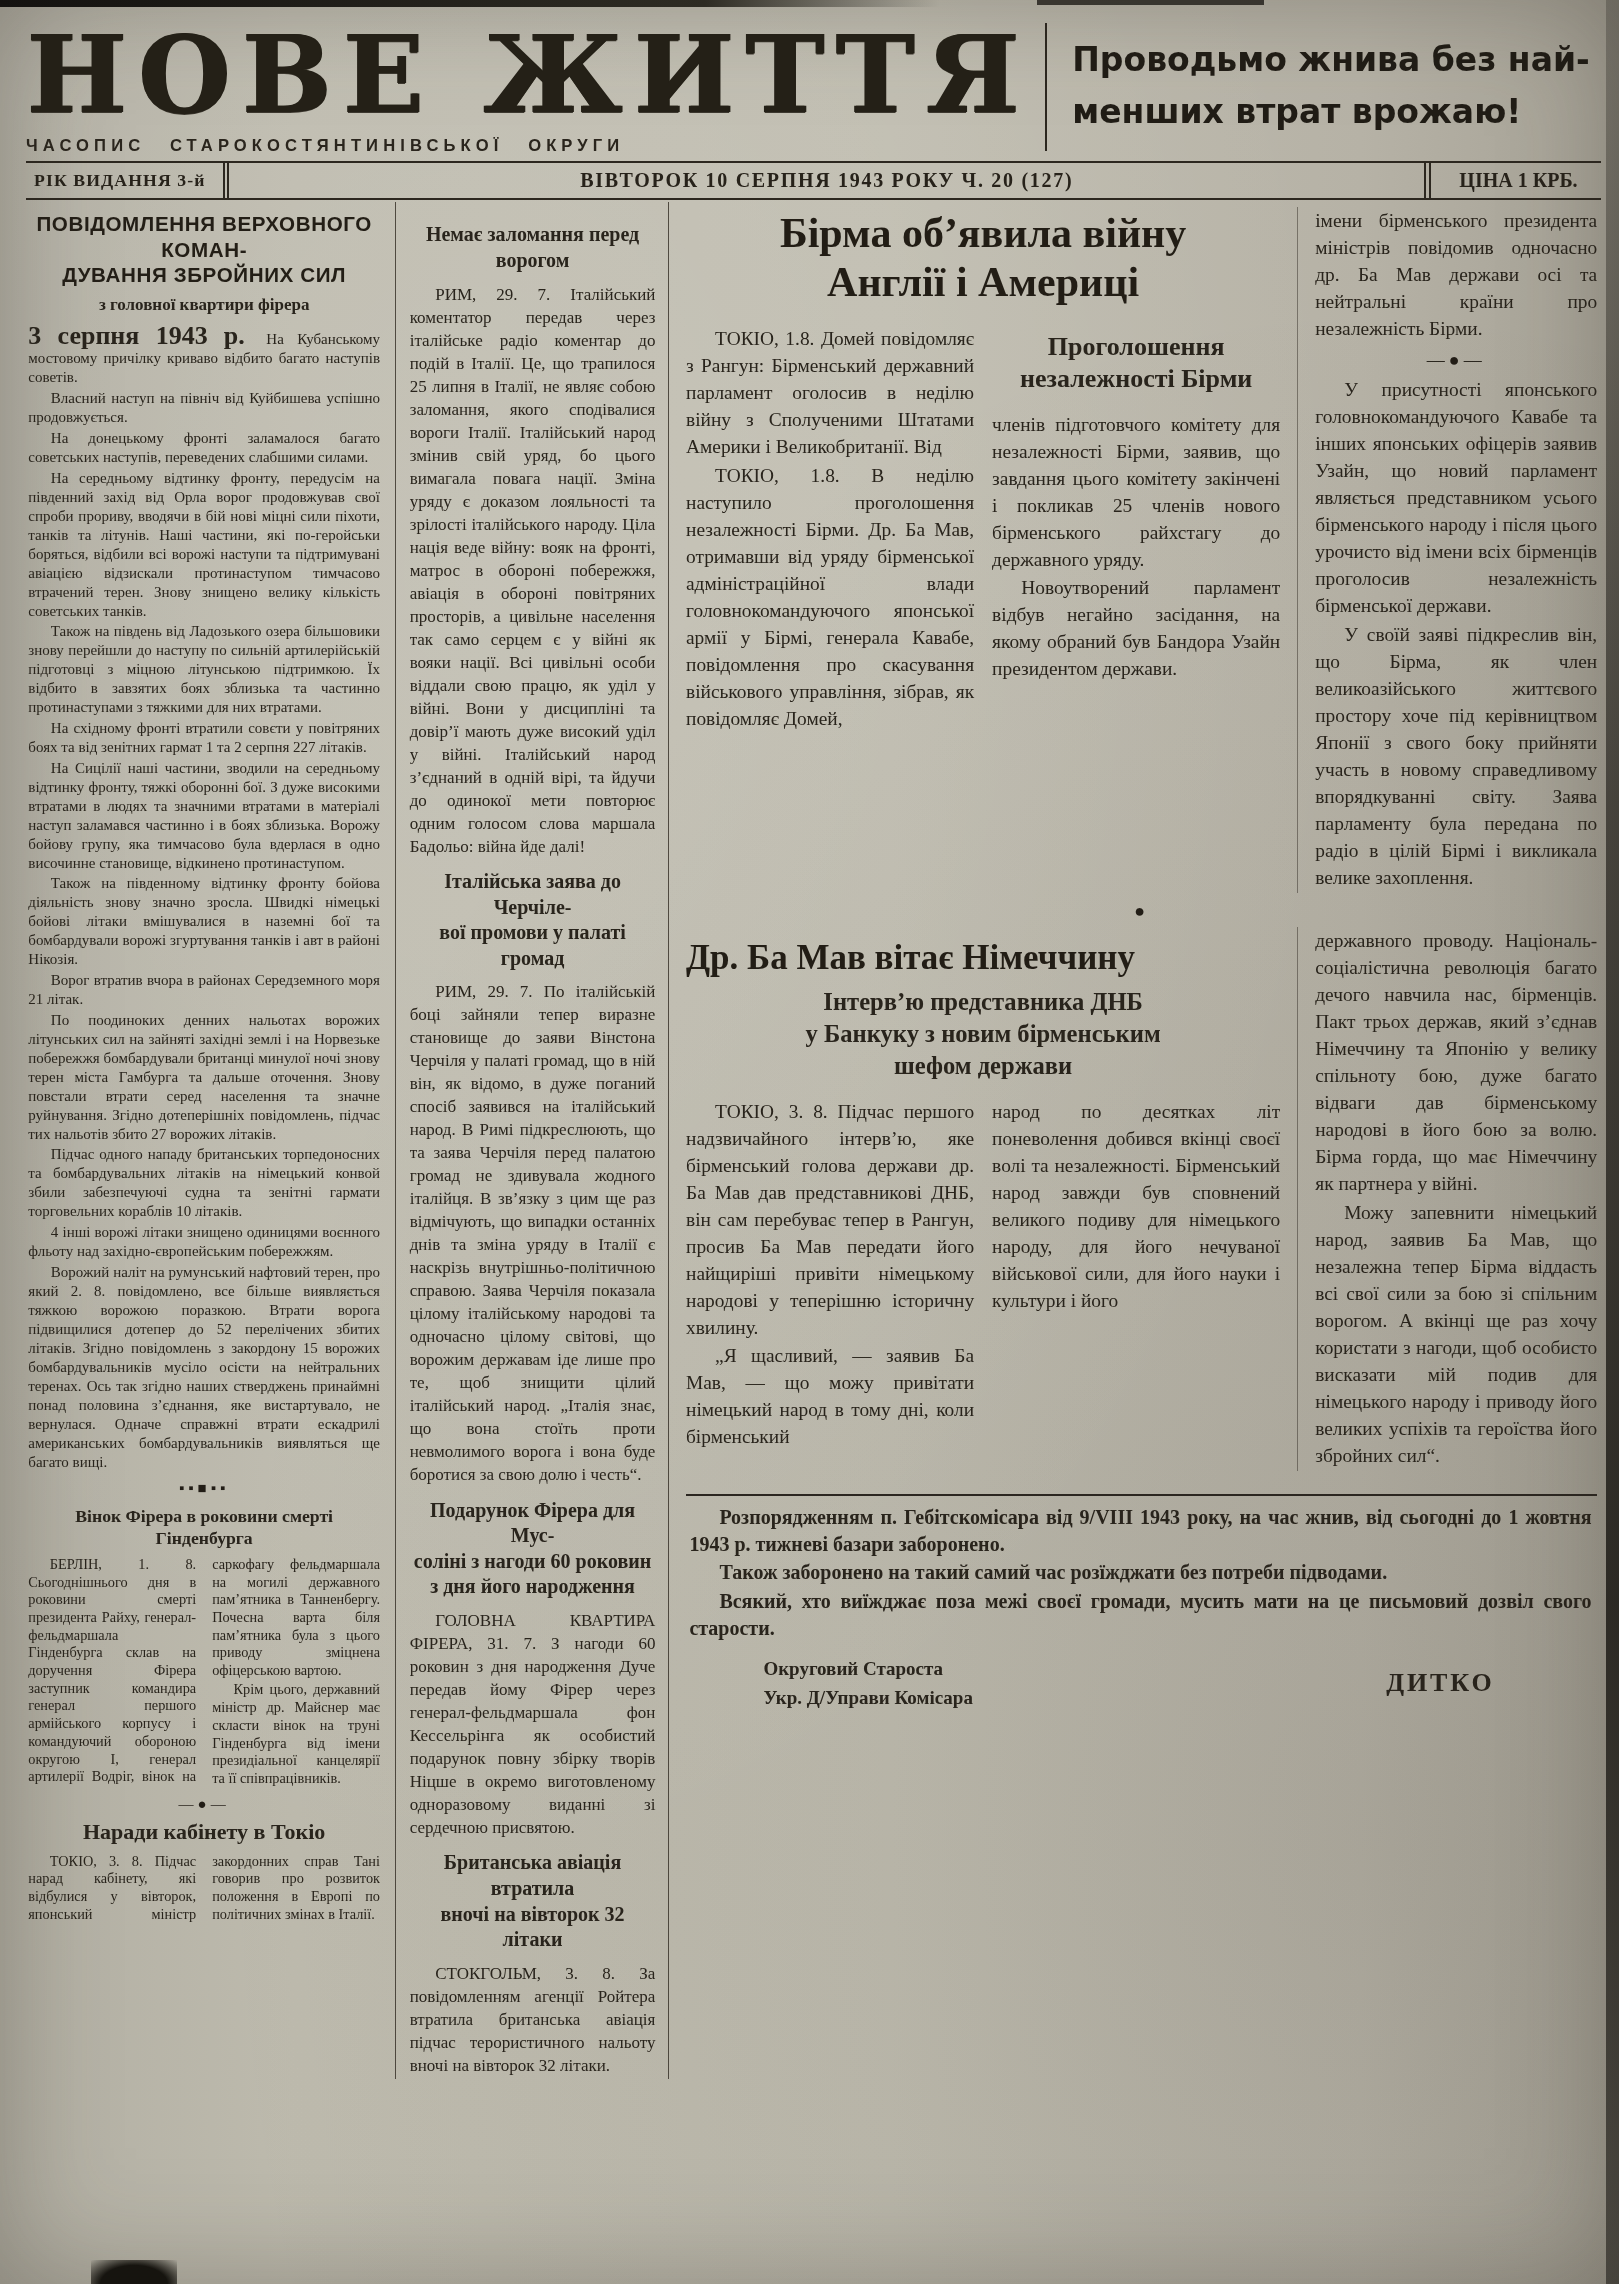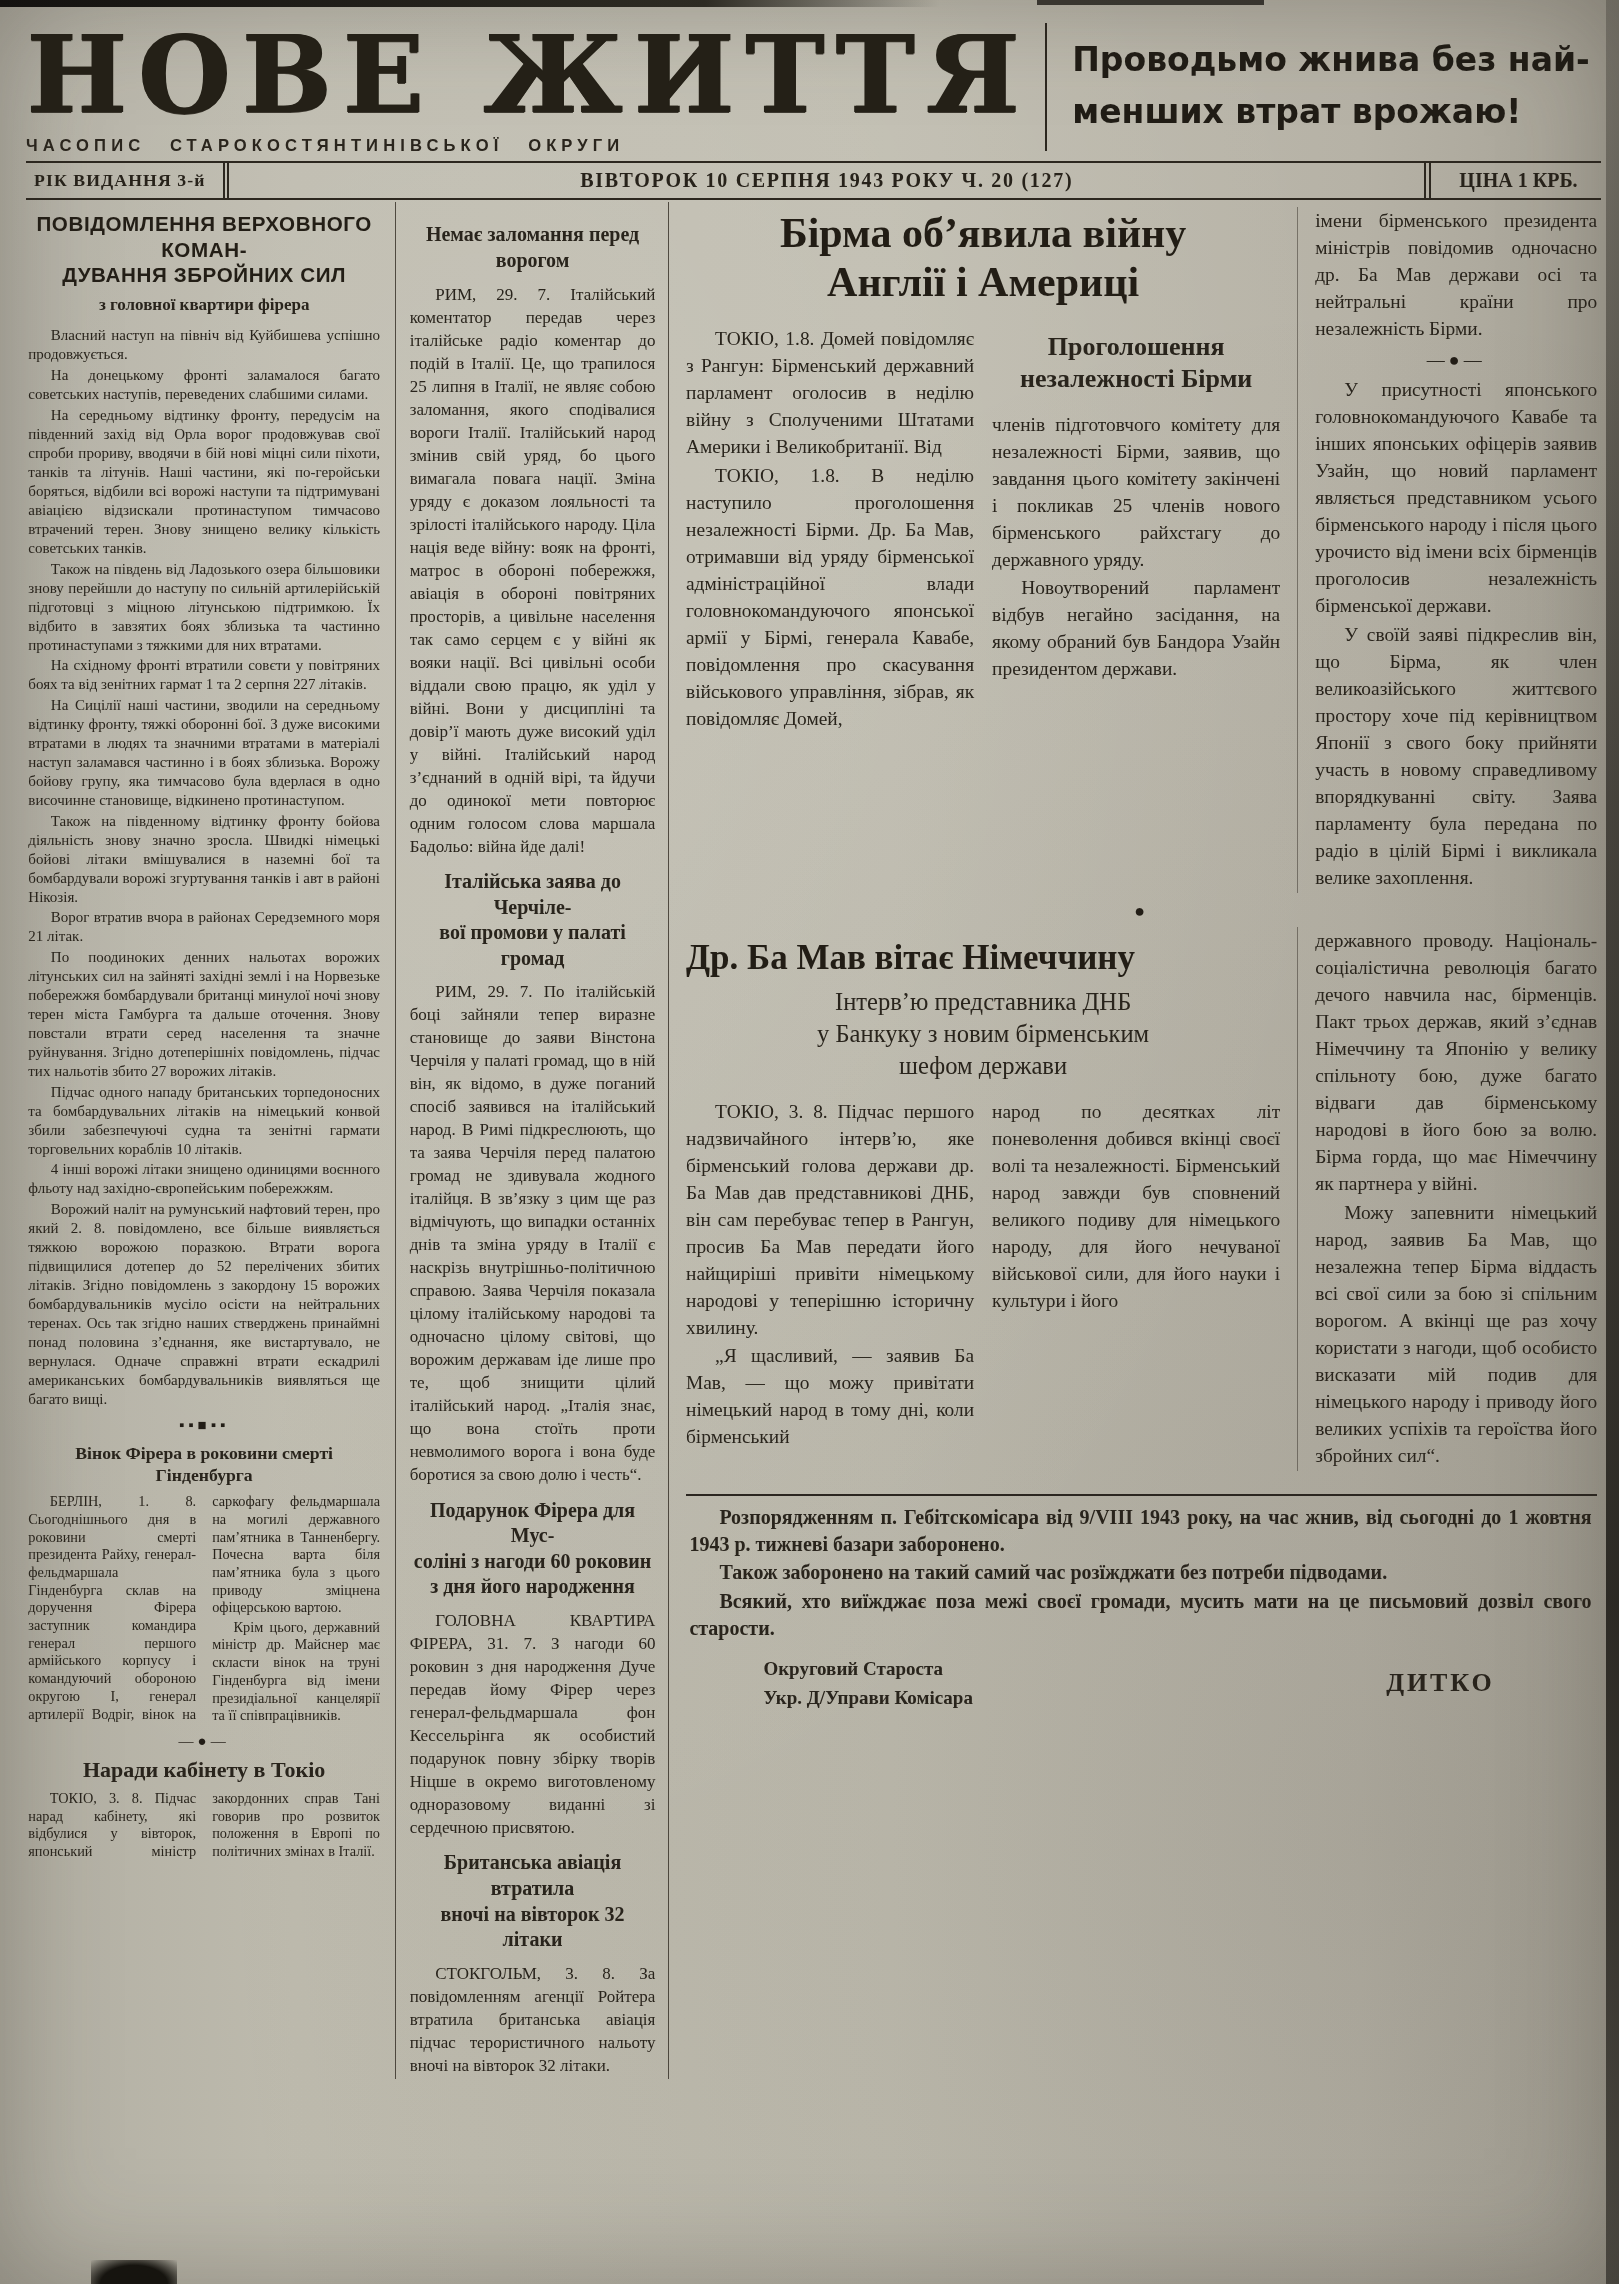--- a/index.html
+++ b/index.html
@@ -74,21 +74,21 @@
 
   
   .burma-top, .burma-mid { display:flex; }
   .bt-left { flex:1; padding-right:17px; }
   .bt-right { width:300px; border-left:1.1px solid rgba(40,34,26,0.45); padding-left:17px; }
   .bt-row { display:flex; gap:18px; }
   .bcol { flex:1; min-width:0; }
   .h-burma-main { text-align:center; font-weight:bold; font-size:42px; line-height:1.18; margin:2.3px 0 17px; color:#221d15; }
   .h-burma-sub { text-align:center; font-weight:bold; font-size:26px; line-height:1.25; margin:5.7px 0 15px; }
   .h-bamaw { font-weight:bold; font-size:35px; margin:10.3px 0 8px; color:#221d15; }
-  .h-bamaw-sub { text-align:center; font-weight:normal; font-size:24.6px; line-height:1.3; margin-bottom:16px; }
+  .h-bamaw-sub { text-align:center; font-weight:bold; font-size:24.6px; line-height:1.3; margin-bottom:16px; }
 
   .notice { border-top:2.3px solid #2b2620; margin-top:23px; padding:8px 5.7px 0 3.4px; }
   .h-notice { text-align:center; font-weight:bold; font-size:30px; margin:8px 0 10.3px; }
   .notice p.para { font-size:20px; line-height:27px; font-weight:bold; }
   .sig-row { display:flex; justify-content:space-between; align-items:center; padding:10.3px 97px 0 74px; }
   .sig-left { font-weight:bold; font-size:19px; line-height:1.55; }
   .sig-right { font-weight:bold; font-size:26px; letter-spacing:2.9px; }
 </style>
 </head>
 <body>
@@ -119,20 +119,24 @@
     <span class="seg-right">ЦІНА 1 КРБ.</span>
   </div>
 
   <main class="content">
 
     <section class="c1">
       <article>
         <h1 class="h-okw ml">ПОВІДОМЛЕННЯ ВЕРХОВНОГО КОМАН-
 ДУВАННЯ ЗБРОЙНИХ СИЛ</h1>
         <div class="h-sub-okw">з головної квартири фірера</div>
+        <p class="para lead-para">
+          <span class="date-lead">3 серпня 1943 р.</span>
+          <span>На Кубанському мостовому причілку криваво відбито багато наступів советів.</span>
+        </p>
         <div>
             <p class="para">Власний наступ на північ від Куйбишева успішно продовжується.</p>
             <p class="para">На донецькому фронті заламалося багато советських наступів, переведених слабшими силами.</p>
             <p class="para">На середньому відтинку фронту, передусім на південний захід від Орла ворог продовжував свої спроби прориву, вводячи в бій нові міцні сили піхоти, танків та літунів. Наші частини, які по-геройськи боряться, відбили всі ворожі наступи та підтримувані авіацією відзискали протинаступом тимчасово втрачений терен. Знову знищено велику кількість советських танків.</p>
             <p class="para">Також на південь від Ладозького озера більшовики знову перейшли до наступу по сильній артилерійській підготовці з міцною літунською підтримкою. Їх відбито в завзятих боях зблизька та частинно протинаступами з тяжкими для них втратами.</p>
             <p class="para">На східному фронті втратили совєти у повітряних боях та від зенітних гармат 1 та 2 серпня 227 літаків.</p>
             <p class="para">На Сицілії наші частини, зводили на середньому відтинку фронту, тяжкі оборонні бої. З дуже високими втратами в людях та значними втратами в матеріалі наступ заламався частинно і в боях зблизька. Ворожу бойову групу, яка тимчасово була вдерлася в одно височинне становище, відкинено протинаступом.</p>
             <p class="para">Також на південному відтинку фронту бойова діяльність знову значно зросла. Швидкі німецькі бойові літаки вмішувалися в наземні бої та бомбардували ворожі згуртування танків і авт в районі Нікозія.</p>
             <p class="para">Ворог втратив вчора в районах Середземного моря 21 літак.</p>
             <p class="para">По поодиноких денних нальотах ворожих літунських сил на зайняті західні землі і на Норвезьке побережжя бомбардували британці минулої ночі знову терен міста Гамбурга та дальше оточення. Знову повстали втрати серед населення та значне руйнування. Згідно дотеперішніх повідомлень, підчас тих нальотів збито 27 ворожих літаків.</p>

